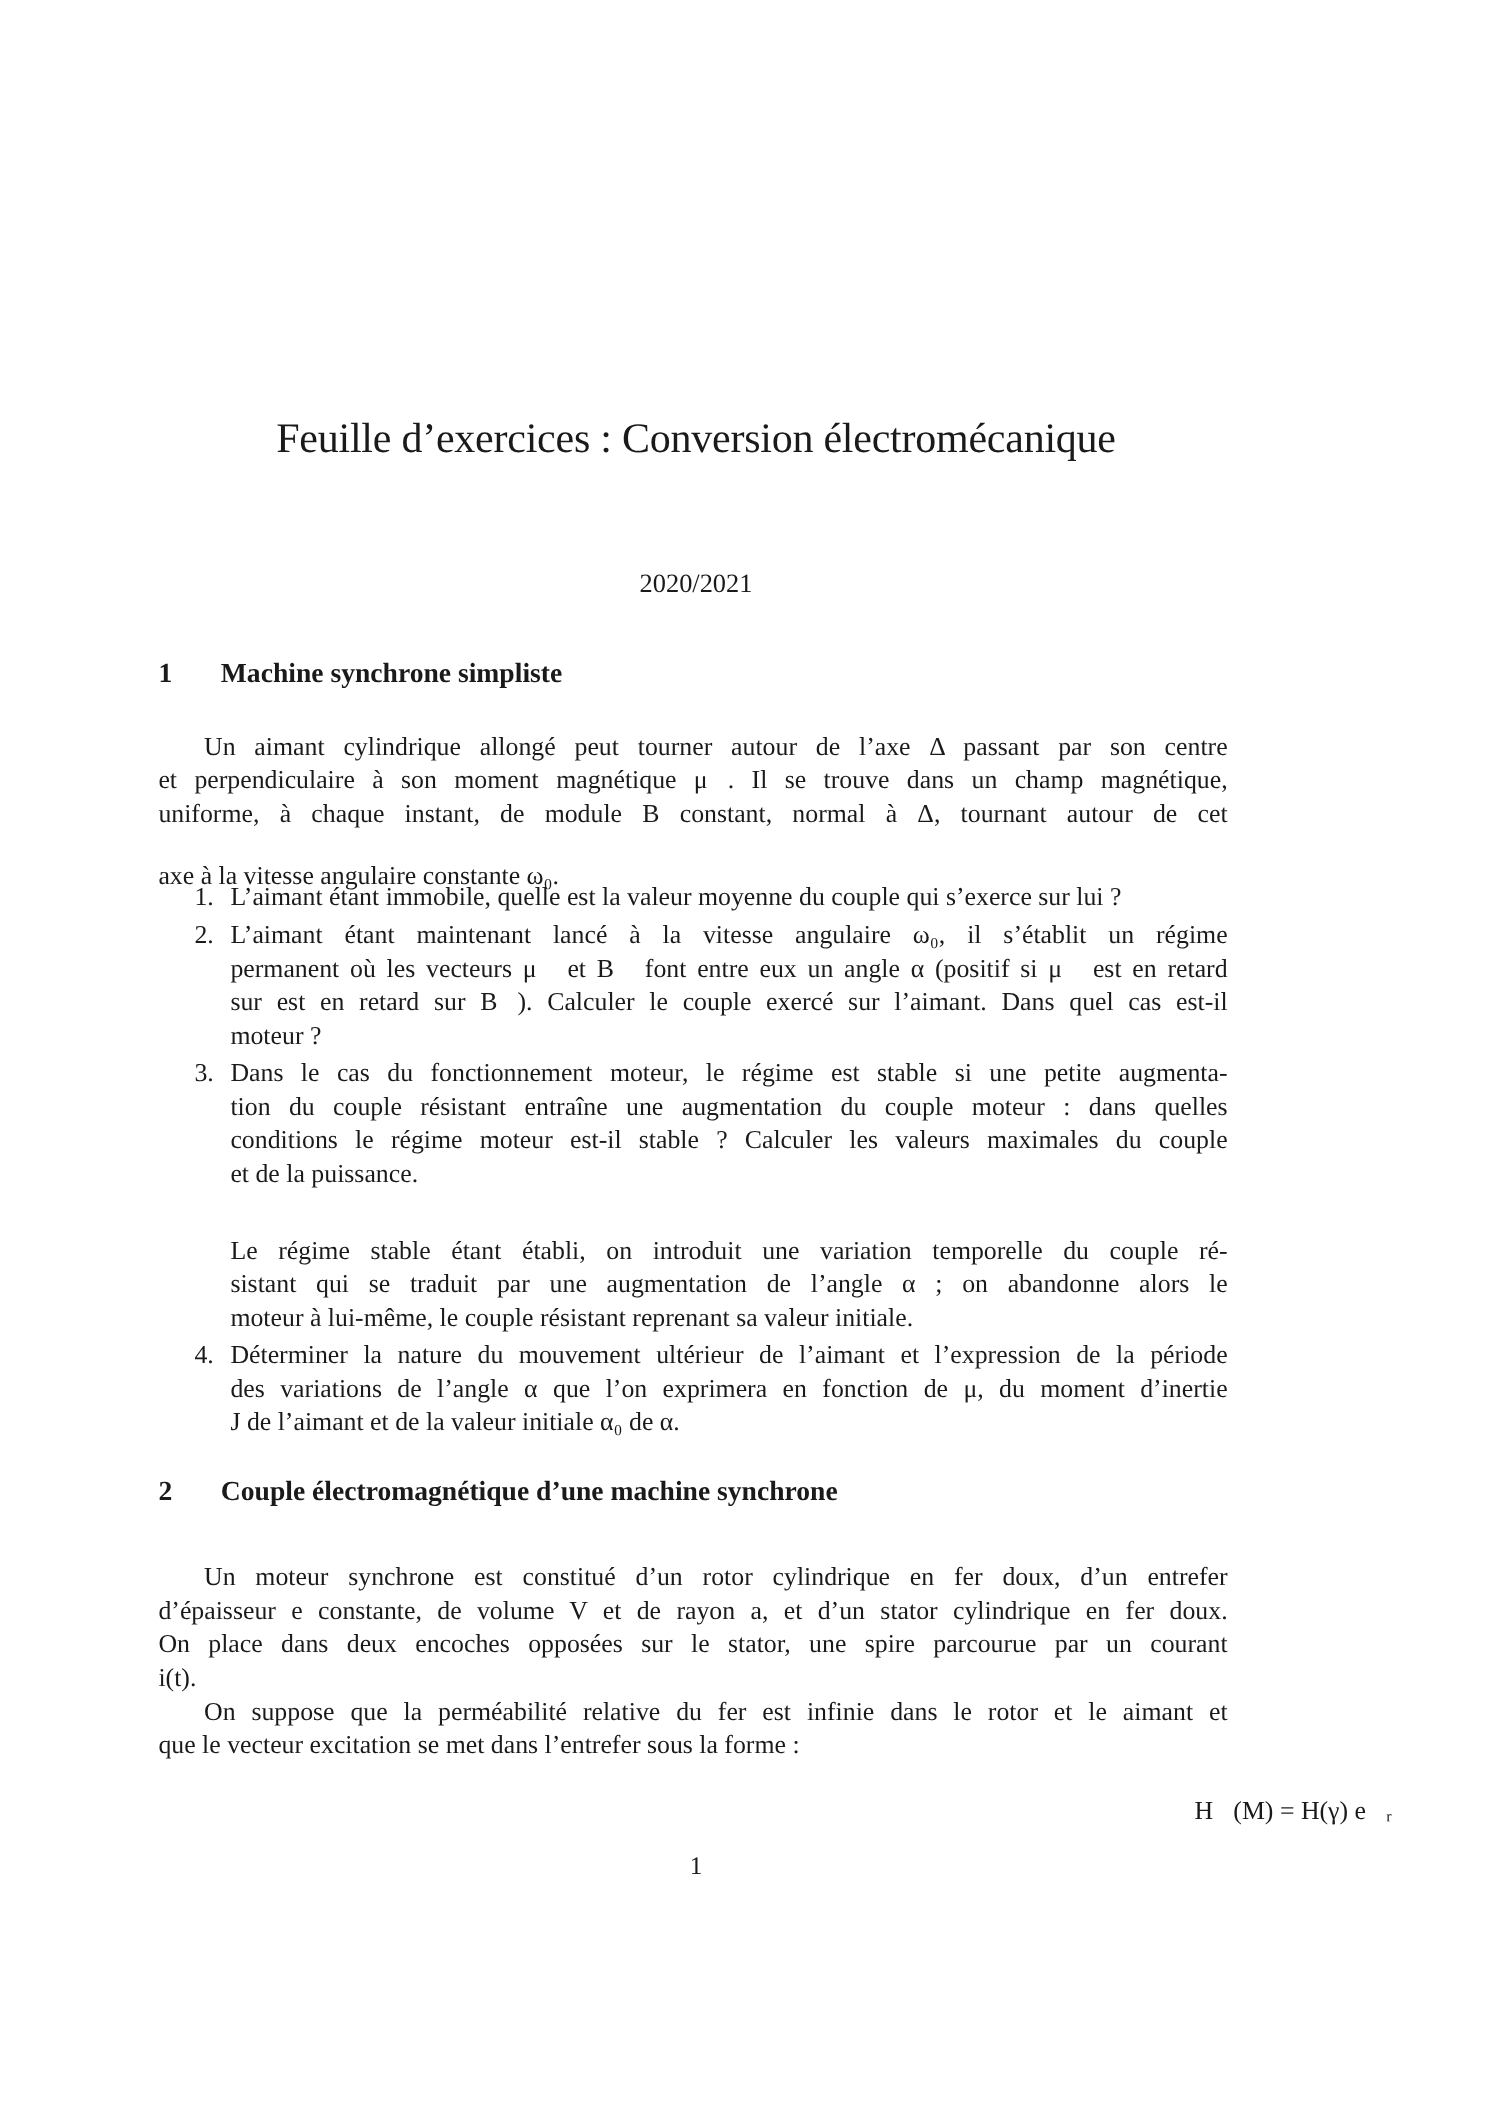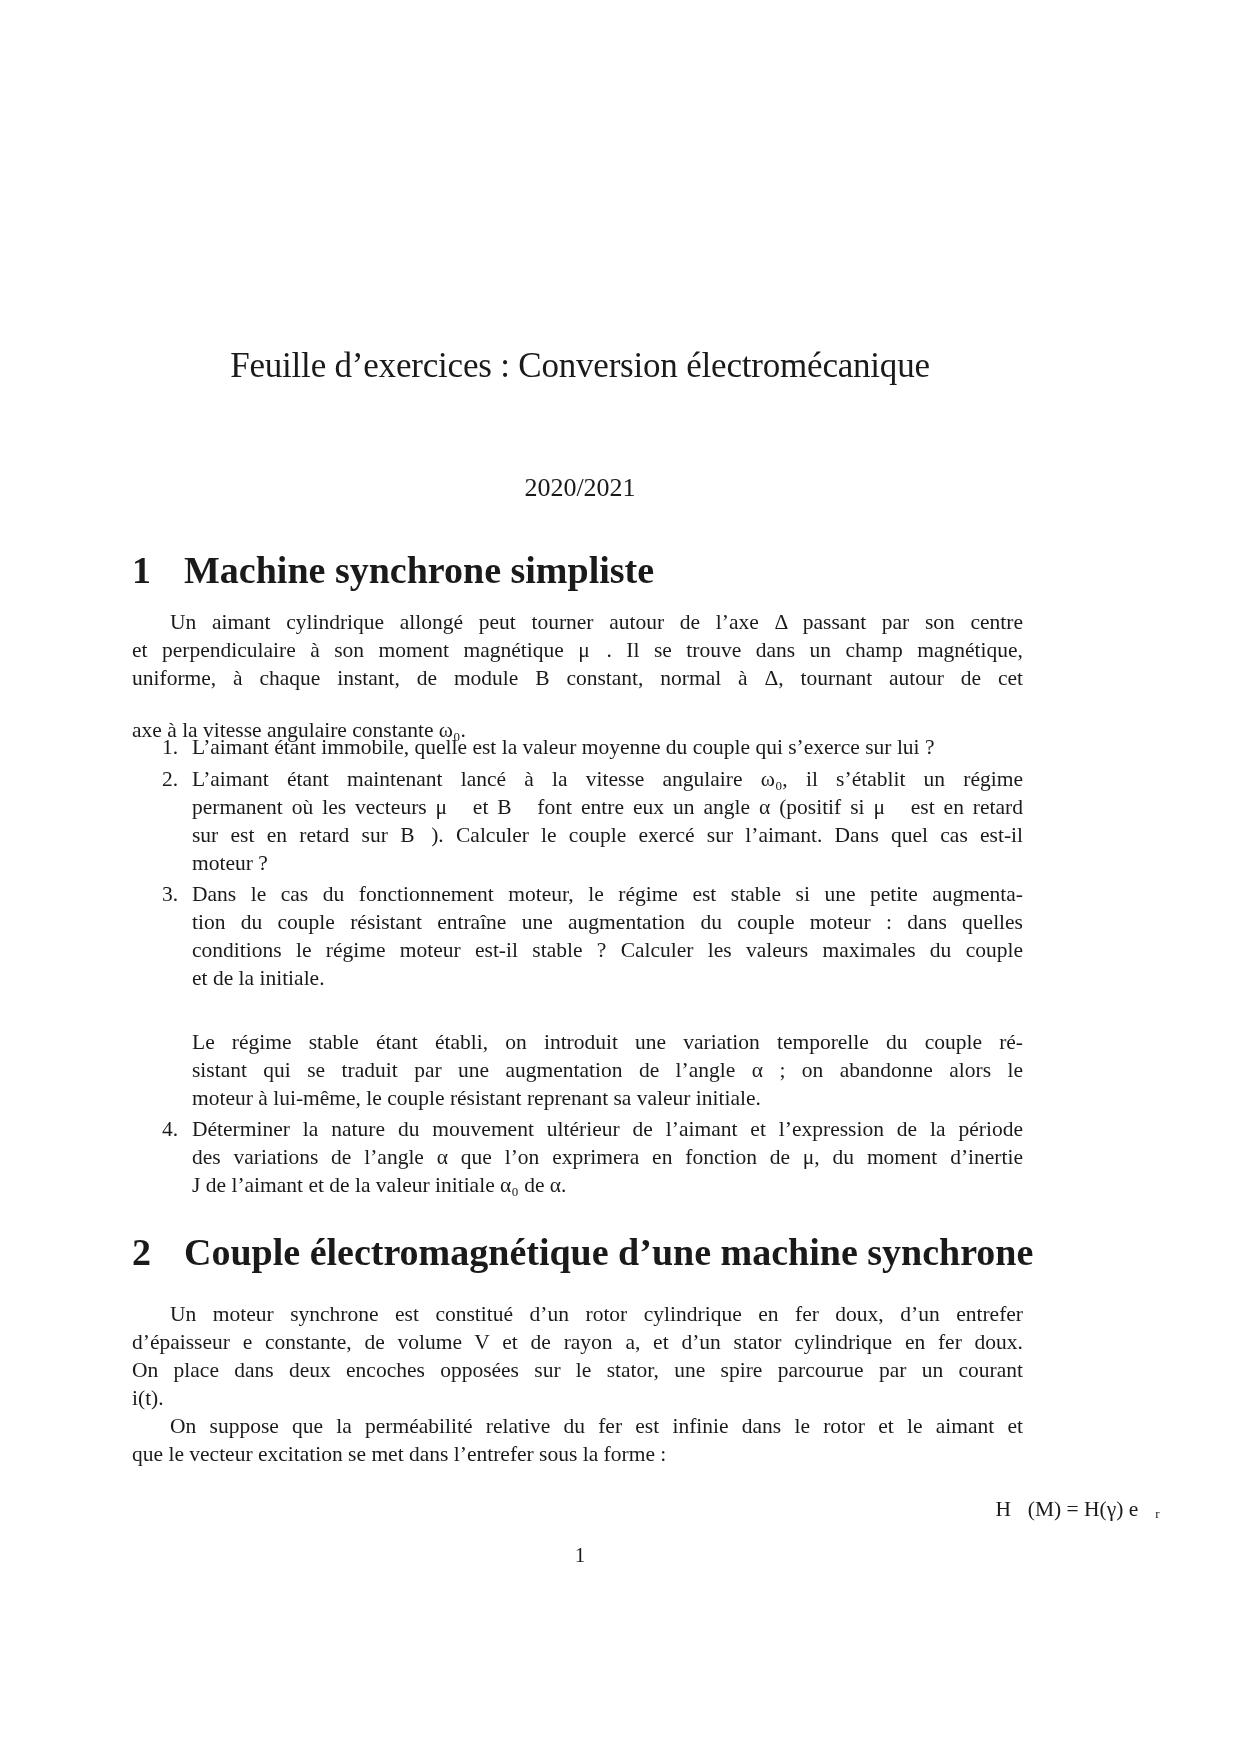--- a/index.html
+++ b/index.html
@@ -2,22 +2,22 @@
 <html><head>
 <meta charset="utf-8">
 <style>
   html, body { margin: 0; padding: 0; background: #ffffff; }
   body { width: 1241px; height: 1754px; position: relative; overflow: hidden;
          font-family: "DejaVu Serif", "Liberation Serif", serif; color: #1a1a1a; }
   .page { position: absolute; left: 0; top: 0; width: 1086px; height: 1754px; background: #fff; }
   .title { position: absolute; left: 0; width: 1160px; top: 346px; text-align: center;
            font-family: "Liberation Serif", serif; font-size: 35px; font-weight: normal; letter-spacing: -0.2px; }
   .date { position: absolute; left: 0; width: 1160px; top: 473px; text-align: center;
-          font-family: "Liberation Serif", serif; font-size: 26px; }
-  .sec { position: absolute; left: 132px; font-family: "Liberation Serif", serif; font-weight: bold; font-size: 38px; }
+          font-family: "Liberation Serif", serif; font-size: 22px; }
+  .sec { position: absolute; left: 132px; font-family: "Liberation Serif", serif; font-weight: bold; font-size: 23px; }
   .sec .num { display: inline-block; width: 52px; }
   .line { position: absolute; left: 132px; width: 891px; font-family: "Liberation Serif", serif; font-size: 21.5px;
           white-space: nowrap; text-align: justify; text-align-last: justify; line-height: 28px; }
   .line.last { text-align-last: left; }
   .line.ind { left: 170px; width: 853px; }
   .item { left: 192px; width: 831px; }
   .num-lbl { position: absolute; left: 162px; font-family: "Liberation Serif", serif; font-size: 21.5px; line-height: 28px; }
   .eq { position: absolute; left: 0; width: 1160px; text-align: right; font-family: "Liberation Serif", serif;
         font-size: 21.5px; top: 1497px; }
   .pagenum { position: absolute; left: 0; width: 1160px; text-align: center; top: 1543px;
@@ -46,21 +46,21 @@
   <div class="num-lbl" style="top:765px;">2.</div>
   <div class="line item" style="top:765px;">L’aimant étant maintenant lancé à la vitesse angulaire ω₀, il s’établit un régime</div>
   <div class="line item" style="top:793px;">permanent où les vecteurs μ⃗ et B⃗ font entre eux un angle α (positif si μ⃗ est en retard</div>
   <div class="line item" style="top:821px;">sur est en retard sur B⃗). Calculer le couple exercé sur l’aimant. Dans quel cas est-il</div>
   <div class="line item last" style="top:849px;">moteur ?</div>
 
   <div class="num-lbl" style="top:880px;">3.</div>
   <div class="line item" style="top:880px;">Dans le cas du fonctionnement moteur, le régime est stable si une petite augmenta-</div>
   <div class="line item" style="top:908px;">tion du couple résistant entraîne une augmentation du couple moteur : dans quelles</div>
   <div class="line item" style="top:936px;">conditions le régime moteur est-il stable ? Calculer les valeurs maximales du couple</div>
-  <div class="line item last" style="top:964px;">et de la initiale.</div>
+  <div class="line item last" style="top:964px;">et de la puissance.</div>
 
   <div class="line item" style="top:1028px;">Le régime stable étant établi, on introduit une variation temporelle du couple ré-</div>
   <div class="line item" style="top:1056px;">sistant qui se traduit par une augmentation de l’angle α ; on abandonne alors le</div>
   <div class="line item last" style="top:1084px;">moteur à lui-même, le couple résistant reprenant sa valeur initiale.</div>
 
   <div class="num-lbl" style="top:1115px;">4.</div>
   <div class="line item" style="top:1115px;">Déterminer la nature du mouvement ultérieur de l’aimant et l’expression de la période</div>
   <div class="line item" style="top:1143px;">des variations de l’angle α que l’on exprimera en fonction de μ, du moment d’inertie</div>
   <div class="line item last" style="top:1171px;">J de l’aimant et de la valeur initiale α₀ de α.</div>
 

